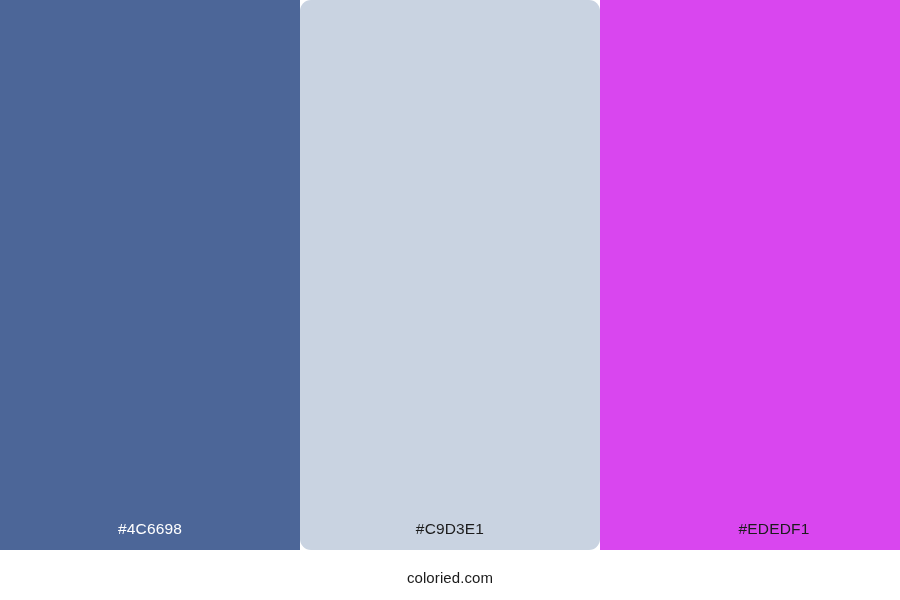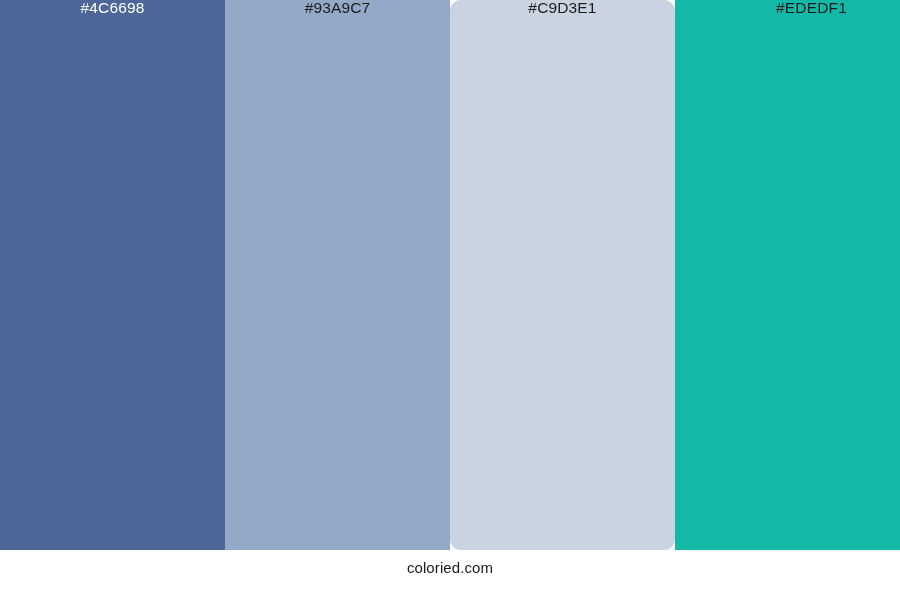--- a/index.html
+++ b/index.html
@@ -33,21 +33,21 @@
     flex-direction: row;
     align-items: stretch;
   }
 
   .swatch {
     position: relative;
     flex: 1 1 180px;
     width: 180px;
     height: 550px;
     display: flex;
-    align-items: flex-start;
+    align-items: flex-end;
     justify-content: center;
     box-sizing: border-box;
   }
 
   .swatch-label {
     display: block;
     width: 100%;
     text-align: center;
     font-family: "Liberation Sans", sans-serif;
     font-size: 15.5px;
@@ -62,21 +62,21 @@
   .label-light { color: #ffffff; }
   .label-dark  { color: #1c1c1c; }
 
   
   #footer-bar {
     position: relative;
     width: 900px;
     height: 35px;
     background: #ffffff;
     display: flex;
-    align-items: center;
+    align-items: flex-end;
     justify-content: center;
   }
 
   #footer-credit {
     font-family: "Liberation Sans", sans-serif;
     font-size: 15px;
     font-weight: 400;
     color: #1a1a1a;
     letter-spacing: 0.1px;
     line-height: 1;
@@ -89,29 +89,26 @@
 <body>
 
 <div id="palette-page" style="background-color: rgb(255, 255, 255);">
 
   <div id="swatch-strip">
 
     <div class="swatch" style="background-color: rgb(76, 102, 152);">
       <span class="swatch-label label-light">#4C6698</span>
     </div>
 
-    <div class="swatch" style="background-color: rgb(147, 169, 199);">
-      <span class="swatch-label label-dark">#93A9C7</span>
-    </div>
 
     <div class="swatch" style="background-color: rgb(201, 211, 225); border-radius: 11px;">
       <span class="swatch-label label-dark">#C9D3E1</span>
     </div>
 
-    <div class="swatch" style="background-color: #14b8a6; padding-left: 48px;">
+    <div class="swatch" style="background-color: #d946ef; padding-left: 48px;">
       <span class="swatch-label label-dark">#EDEDF1</span>
     </div>
 
 
   </div>
 
   <div id="footer-bar" style="background-color: rgb(255, 255, 255);">
     <span id="footer-credit" style="color: rgb(26, 26, 26);">coloried.com</span>
   </div>
 

